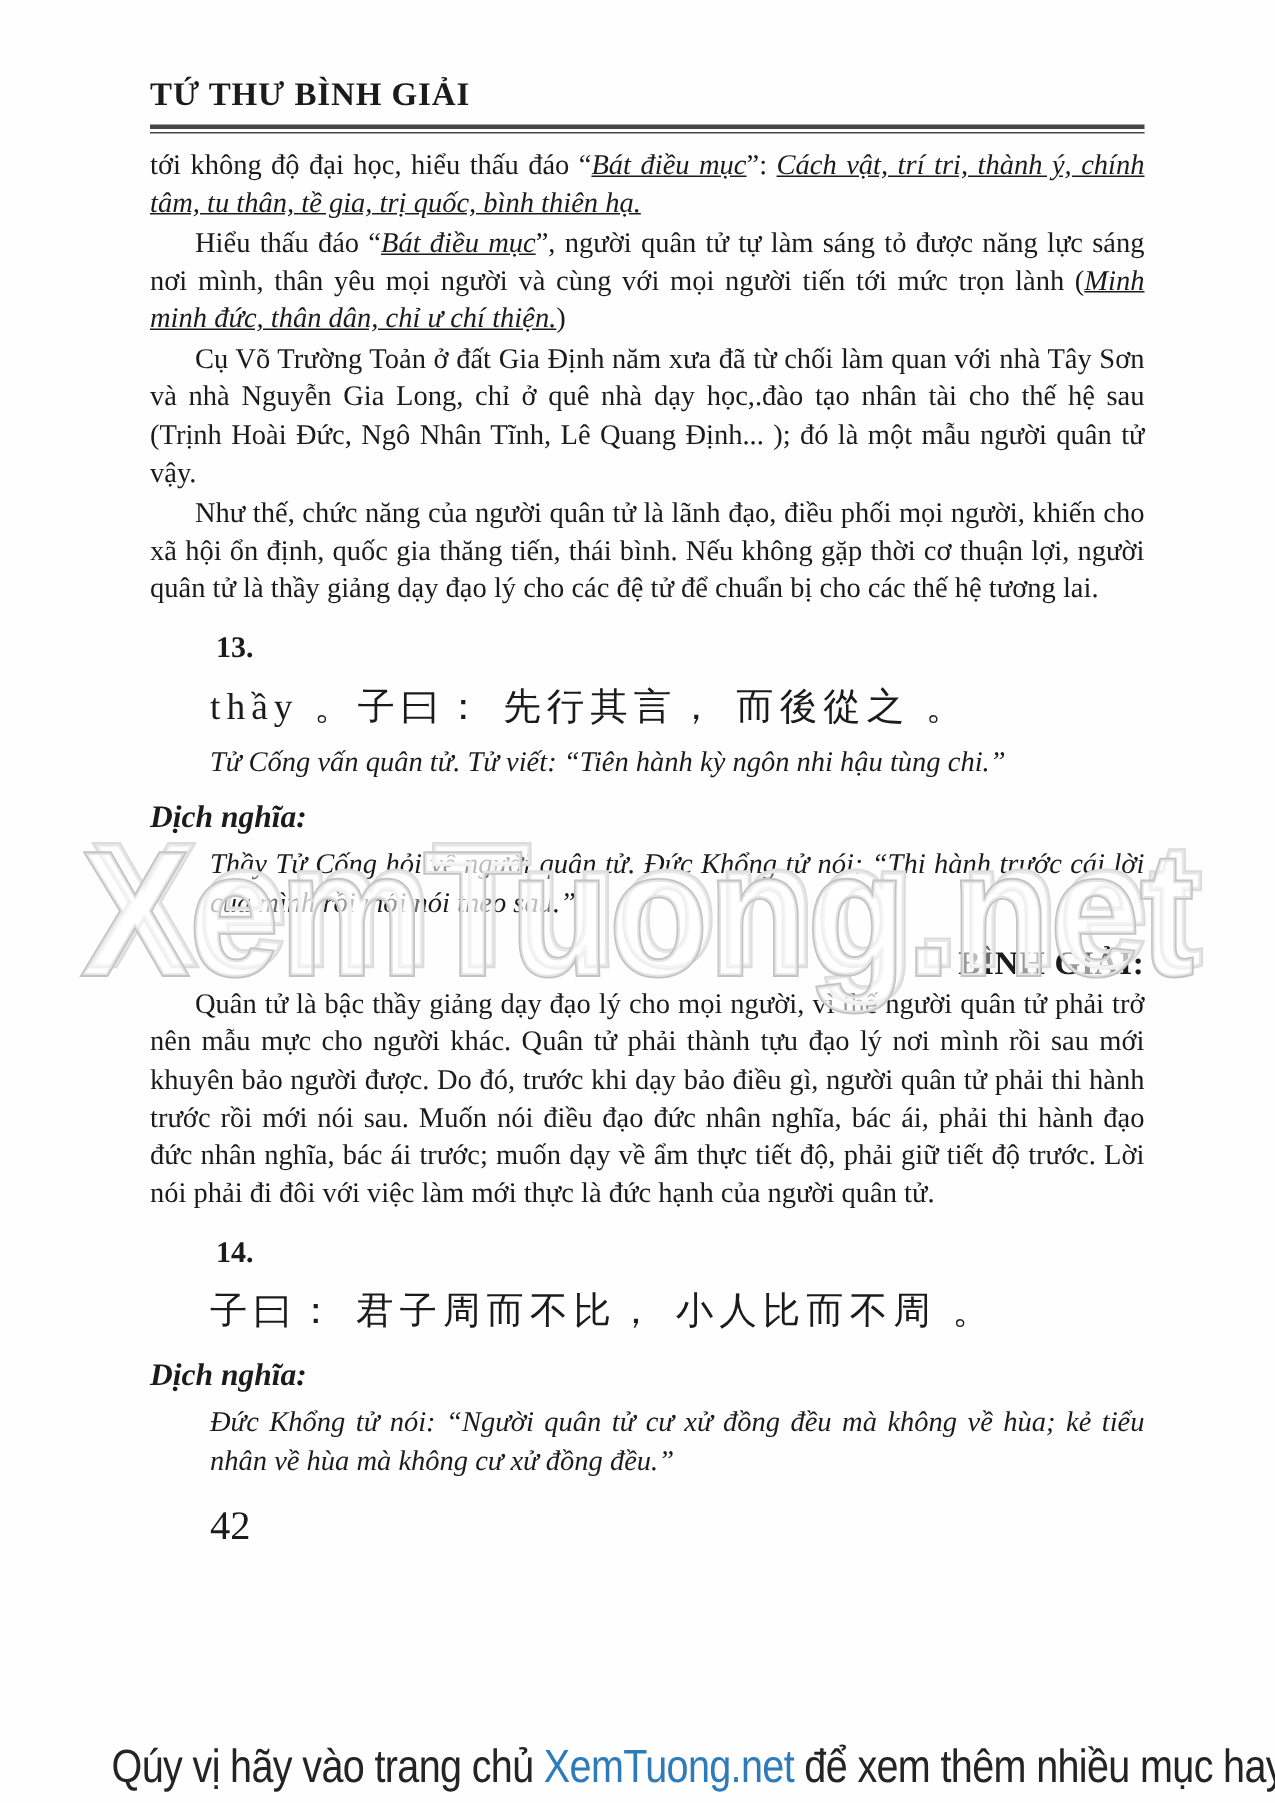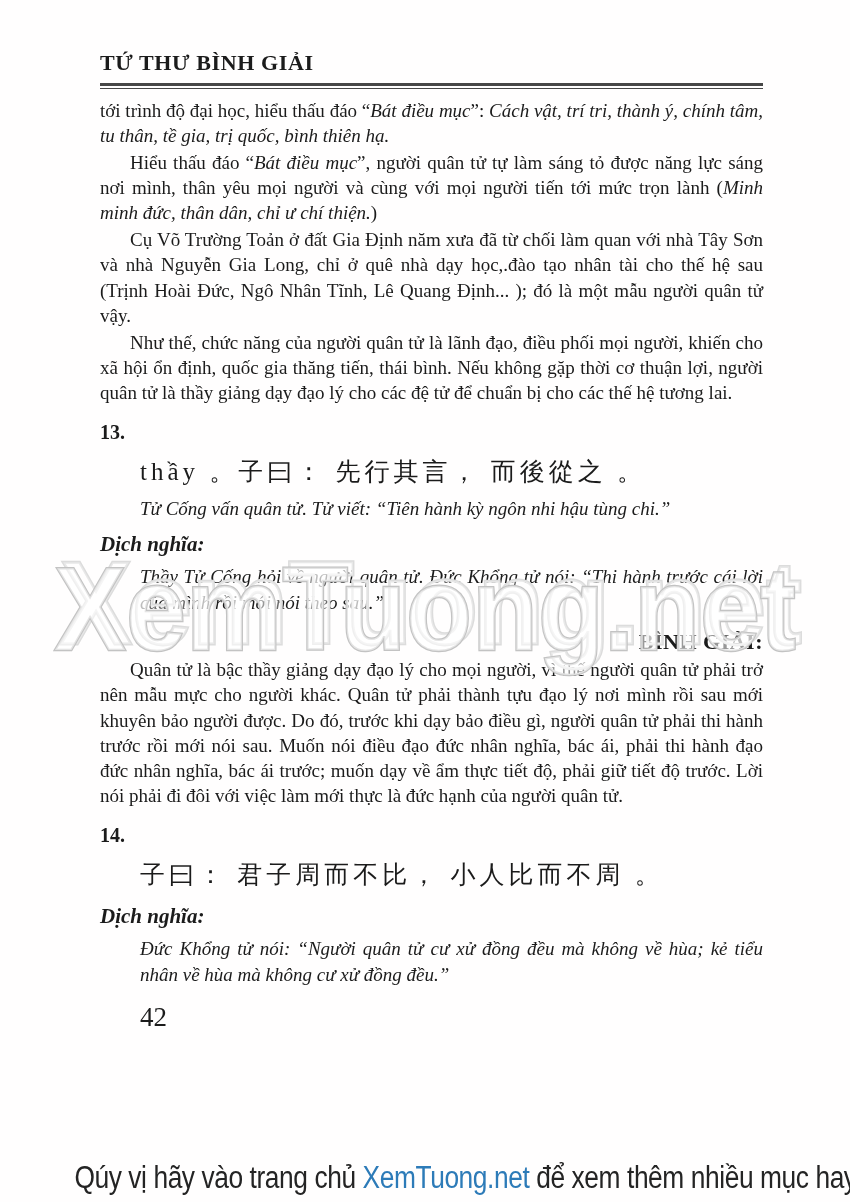--- a/index.html
+++ b/index.html
@@ -29,23 +29,23 @@
   .rule{margin-top:7px;}
   .rule-thick{height:3px;background:var(--rule);}
   .rule-thin{height:1px;background:var(--rule);margin-top:2px;}
 
   .body-p{
     margin-top:2px;
     font-size:19px;line-height:1.32;
     text-align:justify;text-indent:30px;
   }
   .body-p.no-indent{text-indent:0;margin-top:9px;}
-  .body-p em{font-style:italic;}
+  .body-p em{font-style:italic;text-decoration:underline;}
 
-  .sec-num{font-weight:bold;font-size:20px;margin-top:16px;}
+  .sec-num{font-weight:bold;font-size:20px;margin-top:16px;margin-left:44px;}
   .chinese{
     font-size:25px;line-height:1.4;
     margin:10px 0 0 40px;letter-spacing:4px;
     font-family:"Liberation Serif","DejaVu Serif",serif;
   }
   .translit{font-style:italic;font-size:19px;margin:9px 0 0 40px;}
   .dich-label{font-weight:bold;font-style:italic;font-size:21px;margin-top:12px;}
   .translation{
     font-style:italic;font-size:19px;line-height:1.38;
     margin:7px 0 0 40px;text-align:justify;
@@ -99,21 +99,21 @@
   <div class="content">
 
     <header>
       <div class="running-head">TỨ THƯ BÌNH GIẢI</div>
       <div class="rule">
         <div class="rule-thick"></div>
         <div class="rule-thin"></div>
       </div>
     </header>
 
-    <p class="body-p no-indent"><span>tới trình độ đại học, hiểu thấu đáo “</span><em>Bát điều mục</em><span>”: </span><em>Cách vật, trí tri, thành ý, chính tâm, tu thân, tề gia, trị quốc, bình thiên hạ.</em></p>
+    <p class="body-p no-indent"><span>tới không độ đại học, hiểu thấu đáo “</span><em>Bát điều mục</em><span>”: </span><em>Cách vật, trí tri, thành ý, chính tâm, tu thân, tề gia, trị quốc, bình thiên hạ.</em></p>
 
     <p class="body-p"><span>Hiểu thấu đáo “</span><em>Bát điều mục</em><span>”, người quân tử tự làm sáng tỏ được năng lực sáng nơi mình, thân yêu mọi người và cùng với mọi người tiến tới mức trọn lành (</span><em>Minh minh đức, thân dân, chỉ ư chí thiện.</em><span>)</span></p>
 
     <p class="body-p">Cụ Võ Trường Toản ở đất Gia Định năm xưa đã từ chối làm quan với nhà Tây Sơn và nhà Nguyễn Gia Long, chỉ ở quê nhà dạy học,.đào tạo nhân tài cho thế hệ sau (Trịnh Hoài Đức, Ngô Nhân Tĩnh, Lê Quang Định... ); đó là một mẫu người quân tử vậy.</p>
 
     <p class="body-p">Như thế, chức năng của người quân tử là lãnh đạo, điều phối mọi người, khiến cho xã hội ổn định, quốc gia thăng tiến, thái bình. Nếu không gặp thời cơ thuận lợi, người quân tử là thầy giảng dạy đạo lý cho các đệ tử để chuẩn bị cho các thế hệ tương lai.</p>
 
     <section>
       <div class="sec-num">13.</div>
       <div class="chinese">thầy 。子曰： 先行其言， 而後從之 。</div>

